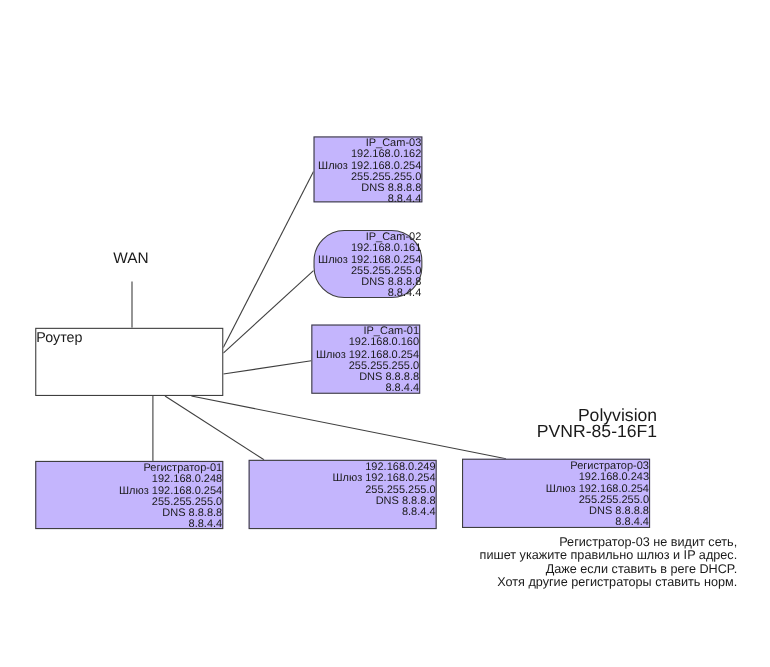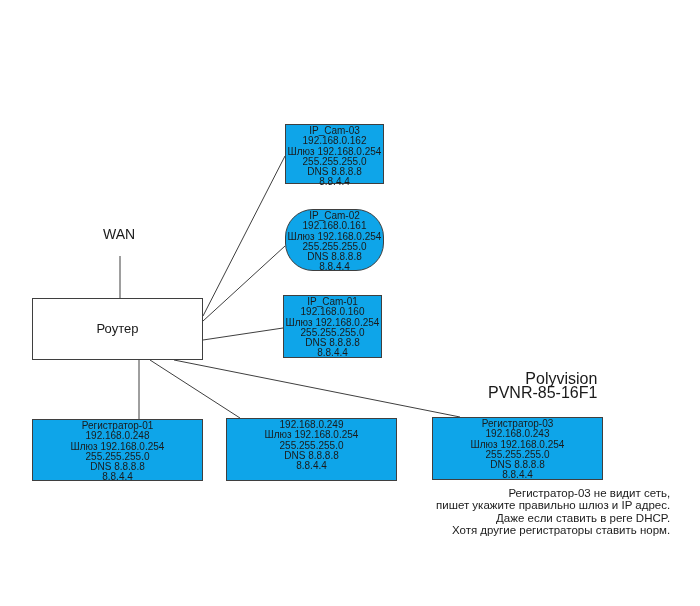--- a/index.html
+++ b/index.html
@@ -13,40 +13,40 @@
     overflow: hidden;
   }
   .links {
     position: absolute;
     left: 0; top: 0;
     width: 700px; height: 606px;
   }
   .node {
     position: absolute;
     box-sizing: border-box;
-    background: #0ea5e9;
+    background: #c4b5fd;
     border: 1px solid #3f3f3f;
-    text-align: center;
+    text-align: right;
     font-size: 10px;
     line-height: 10.3px;
     padding-top: 1px;
     white-space: nowrap;
   }
   .node div { overflow: visible; }
   .router {
     position: absolute;
     box-sizing: border-box;
     background: #ffffff;
     border: 1px solid #3f3f3f;
     text-align: center;
     font-size: 13px;
     line-height: 16px;
     display: flex;
-    flex-direction: column;
-    justify-content: center;
+    flex-direction: row;
+    justify-content: space-between;
   }
   .label { position: absolute; white-space: nowrap; text-align: right; }
   .wan-label   { font-size: 14px; }
   .vendor-label{ font-size: 16px; line-height: 13.5px; }
   .note-label  { font-size: 11.5px; line-height: 12.4px; }
 </style>
 </head>
 <body>
 
 <div class="canvas">
@@ -104,21 +104,21 @@
   </div>
 
   <div class="node" style="left:226px; top:418px; width:171px; height:63px;">
     <div>192.168.0.249</div>
     <div>Шлюз 192.168.0.254</div>
     <div>255.255.255.0</div>
     <div>DNS 8.8.8.8</div>
     <div>8.8.4.4</div>
   </div>
 
-  <div class="node" style="left:432px; top:417px; width:171px; height:63px;">
+  <div class="node" style="left:420px; top:417px; width:171px; height:63px;">
     <div>Регистратор-03</div>
     <div>192.168.0.243</div>
     <div>Шлюз 192.168.0.254</div>
     <div>255.255.255.0</div>
     <div>DNS 8.8.8.8</div>
     <div>8.8.4.4</div>
   </div>
 
   <div class="label vendor-label" style="left:488px; top:372px;">
     <div>Polyvision</div>

